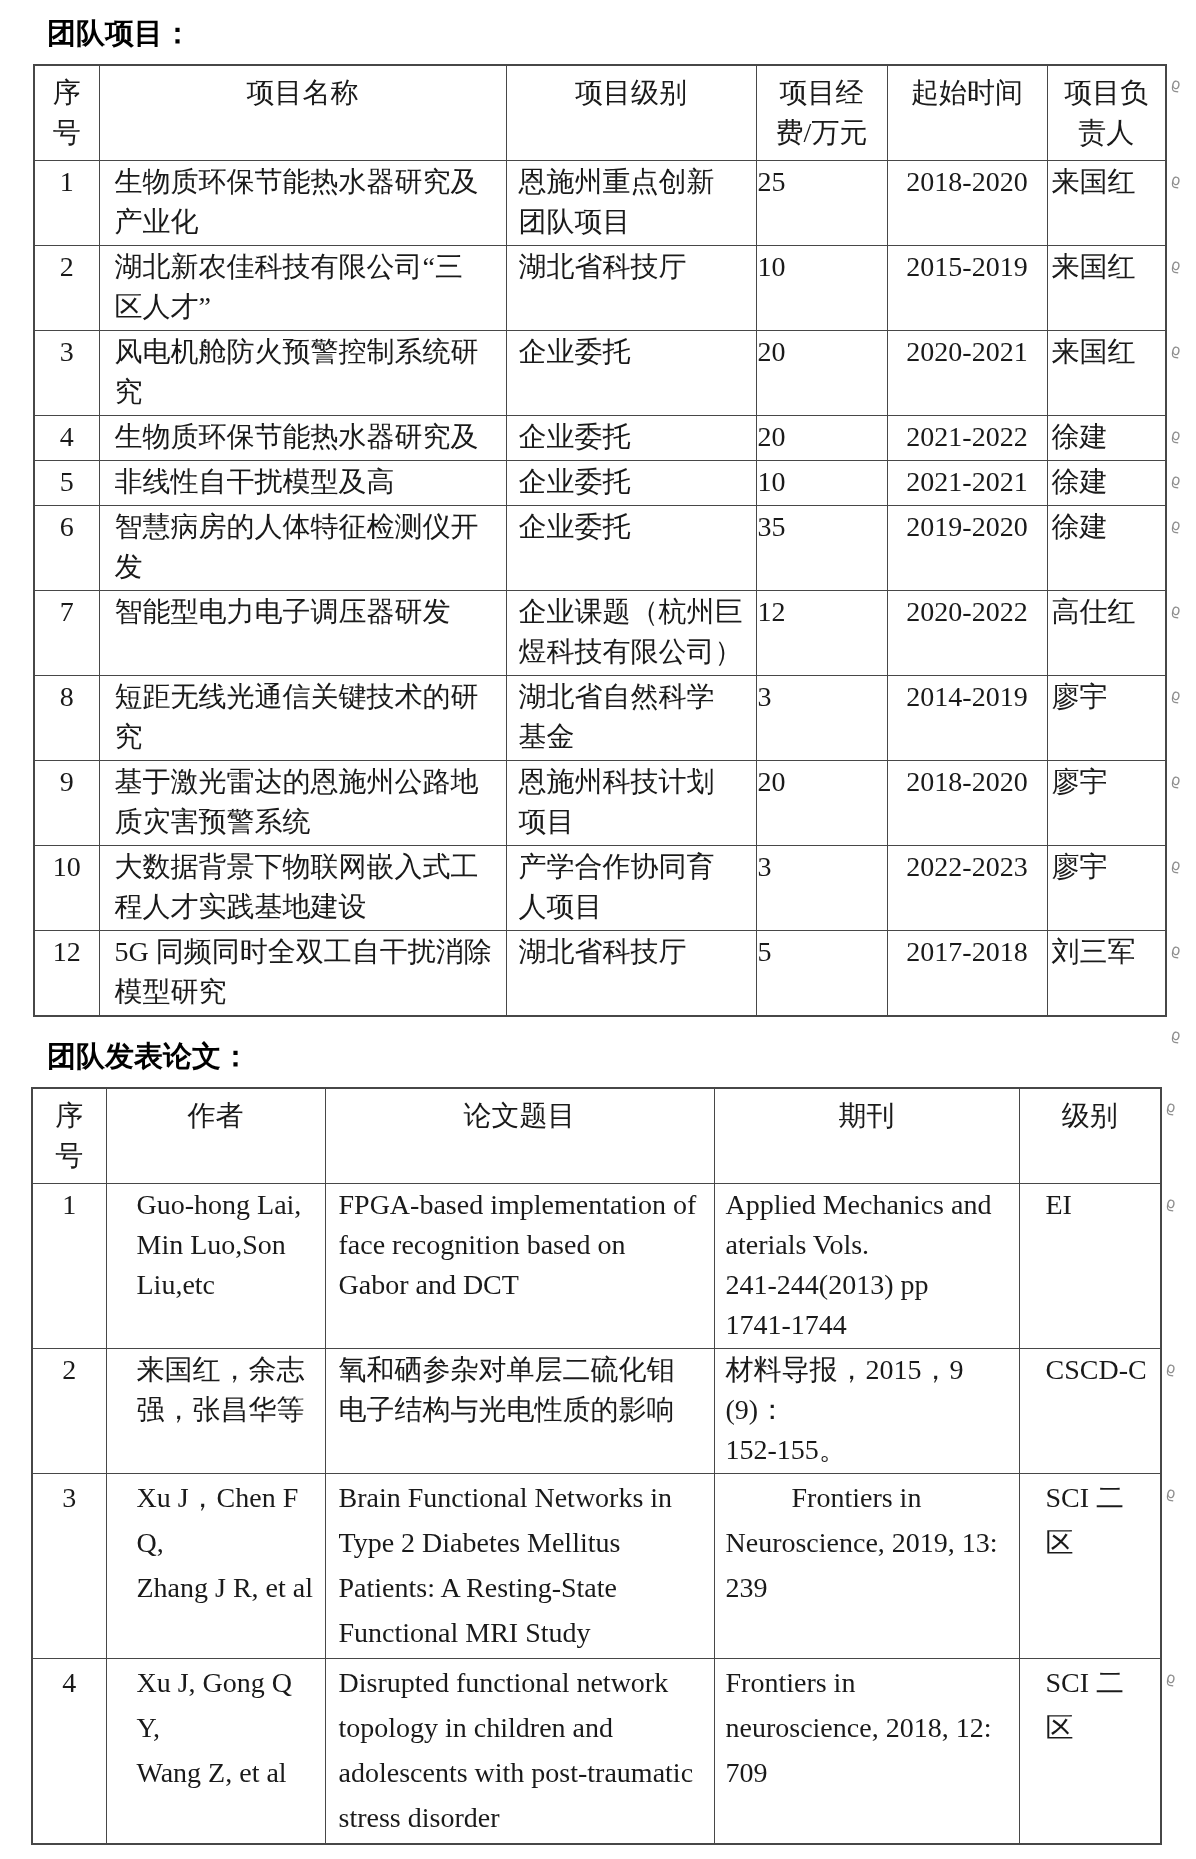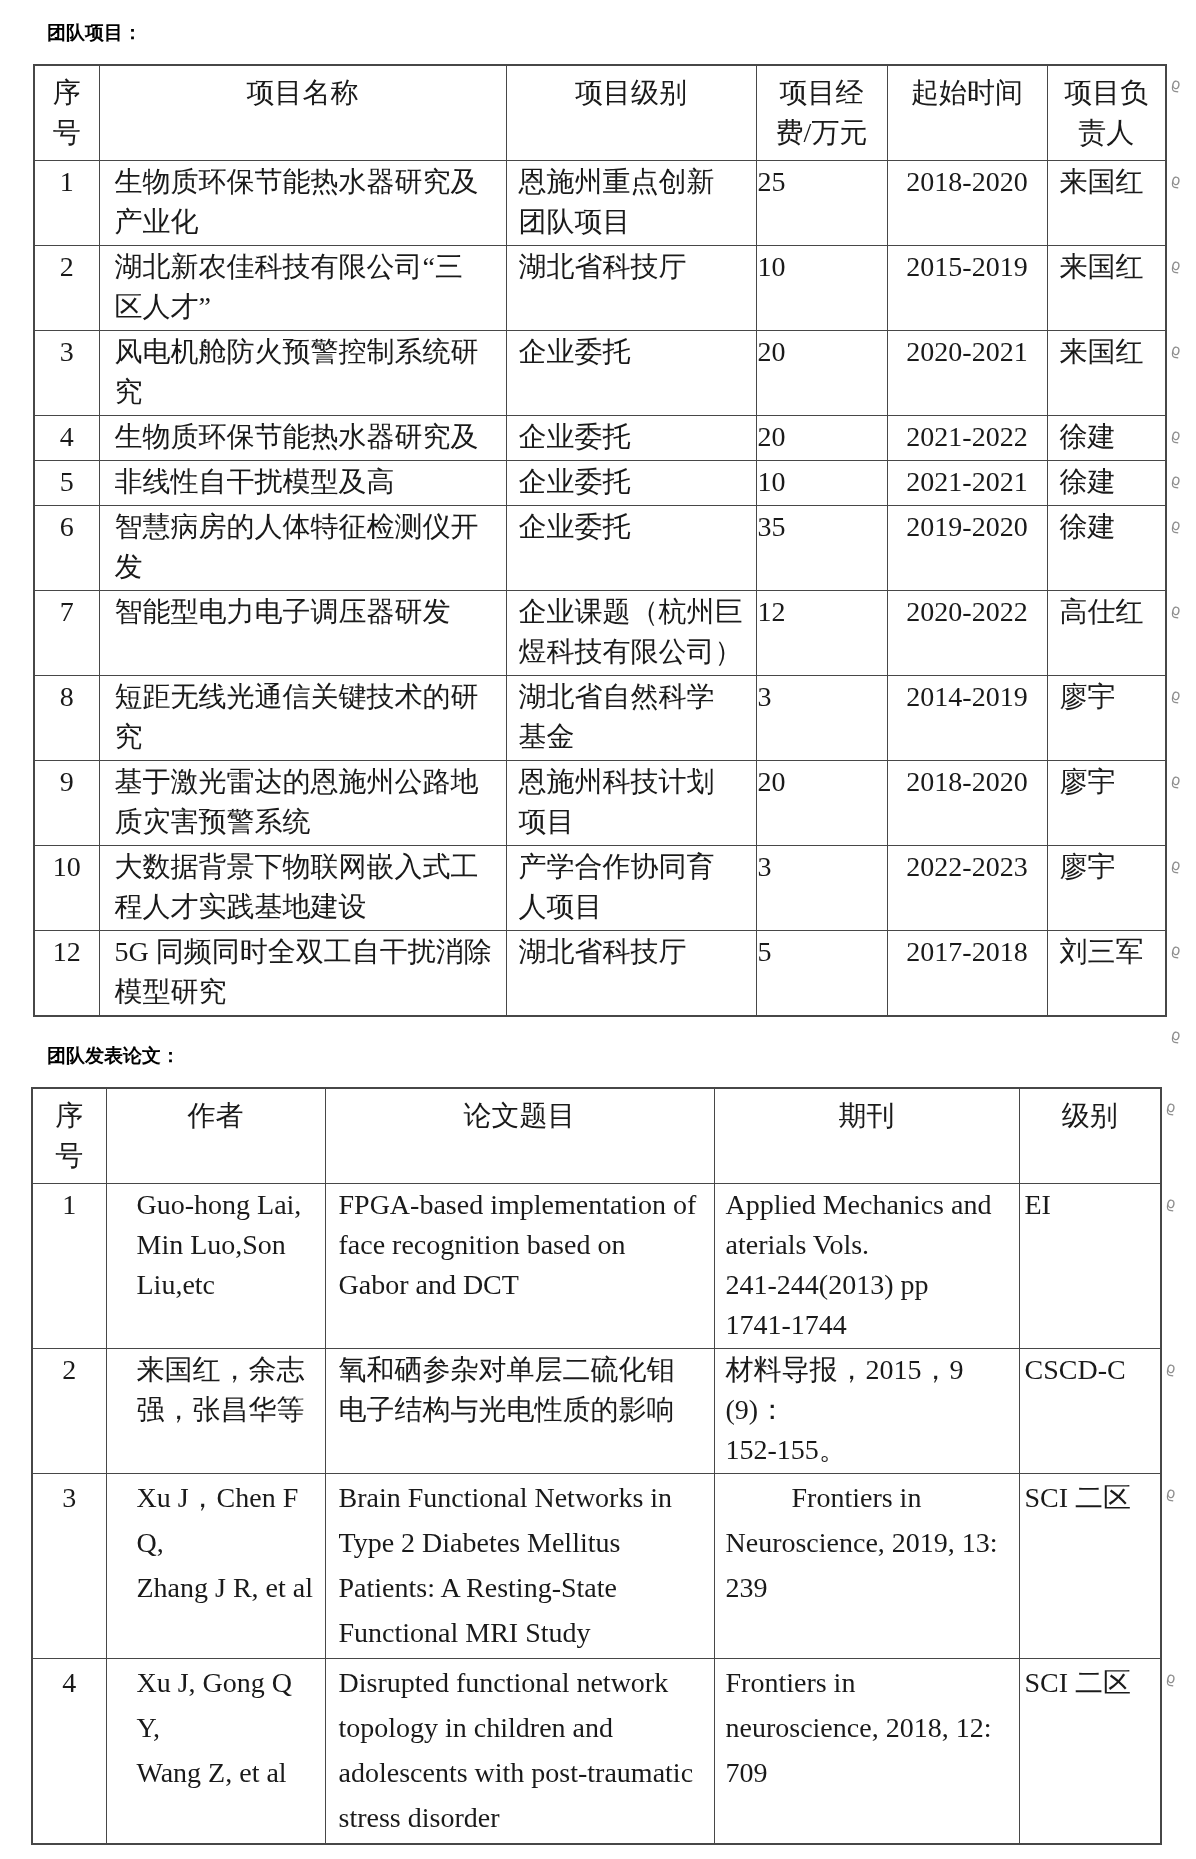--- a/index.html
+++ b/index.html
@@ -6,21 +6,21 @@
     margin: 0;
     padding: 0;
     width: 1196px;
     height: 1859px;
     overflow: hidden;
     background: #ffffff;
     color: #1a1a1a;
     font-family: "Liberation Serif", "DejaVu Serif", serif;
   }
   .section-title {
-    font-size: 19px;
+    font-size: 29px;
     font-weight: bold;
     line-height: 38px;
     margin: 0;
     padding: 0;
     color: #000;
   }
   #title-1 { margin: 14px 0 0 47px; }
   #title-2 { margin: 20px 0 12px 47px; }
   .table-wrap { position: relative; width: fit-content; }
   #projects-wrap { margin: 12px 0 0 33px; }
@@ -45,25 +45,25 @@
     padding: 7px 2px;
   }
   .doc-table td.num {
     text-align: center;
     padding: 1px 2px 3px;
   }
   
   #projects-table td.name  { padding-left: 15px; }
   #projects-table td.fund  { padding-left: 1px; }
   #projects-table td.time  { padding-left: 10px; text-align: center; }
-  #projects-table td.lead  { padding-left: 12px; }
+  #projects-table td.lead  { padding-left: 4px; }
   #papers-table td.authors { padding-left: 30px; }
   #papers-table td.ptitle  { padding-left: 13px; }
   #papers-table td.journal { padding-left: 11px; }
-  #papers-table td.plevel  { padding-left: 5px; }
+  #papers-table td.plevel  { padding-left: 26px; }
   
   #papers-table tbody tr:nth-child(3) td,
   #papers-table tbody tr:nth-child(4) td { line-height: 45px; }
   
   #papers-table tbody tr:nth-child(3) td.journal { text-indent: 66px; }
   .pmark {
     position: absolute;
     font-size: 15px;
     color: #8f8f8f;
     font-family: "DejaVu Sans", sans-serif;

